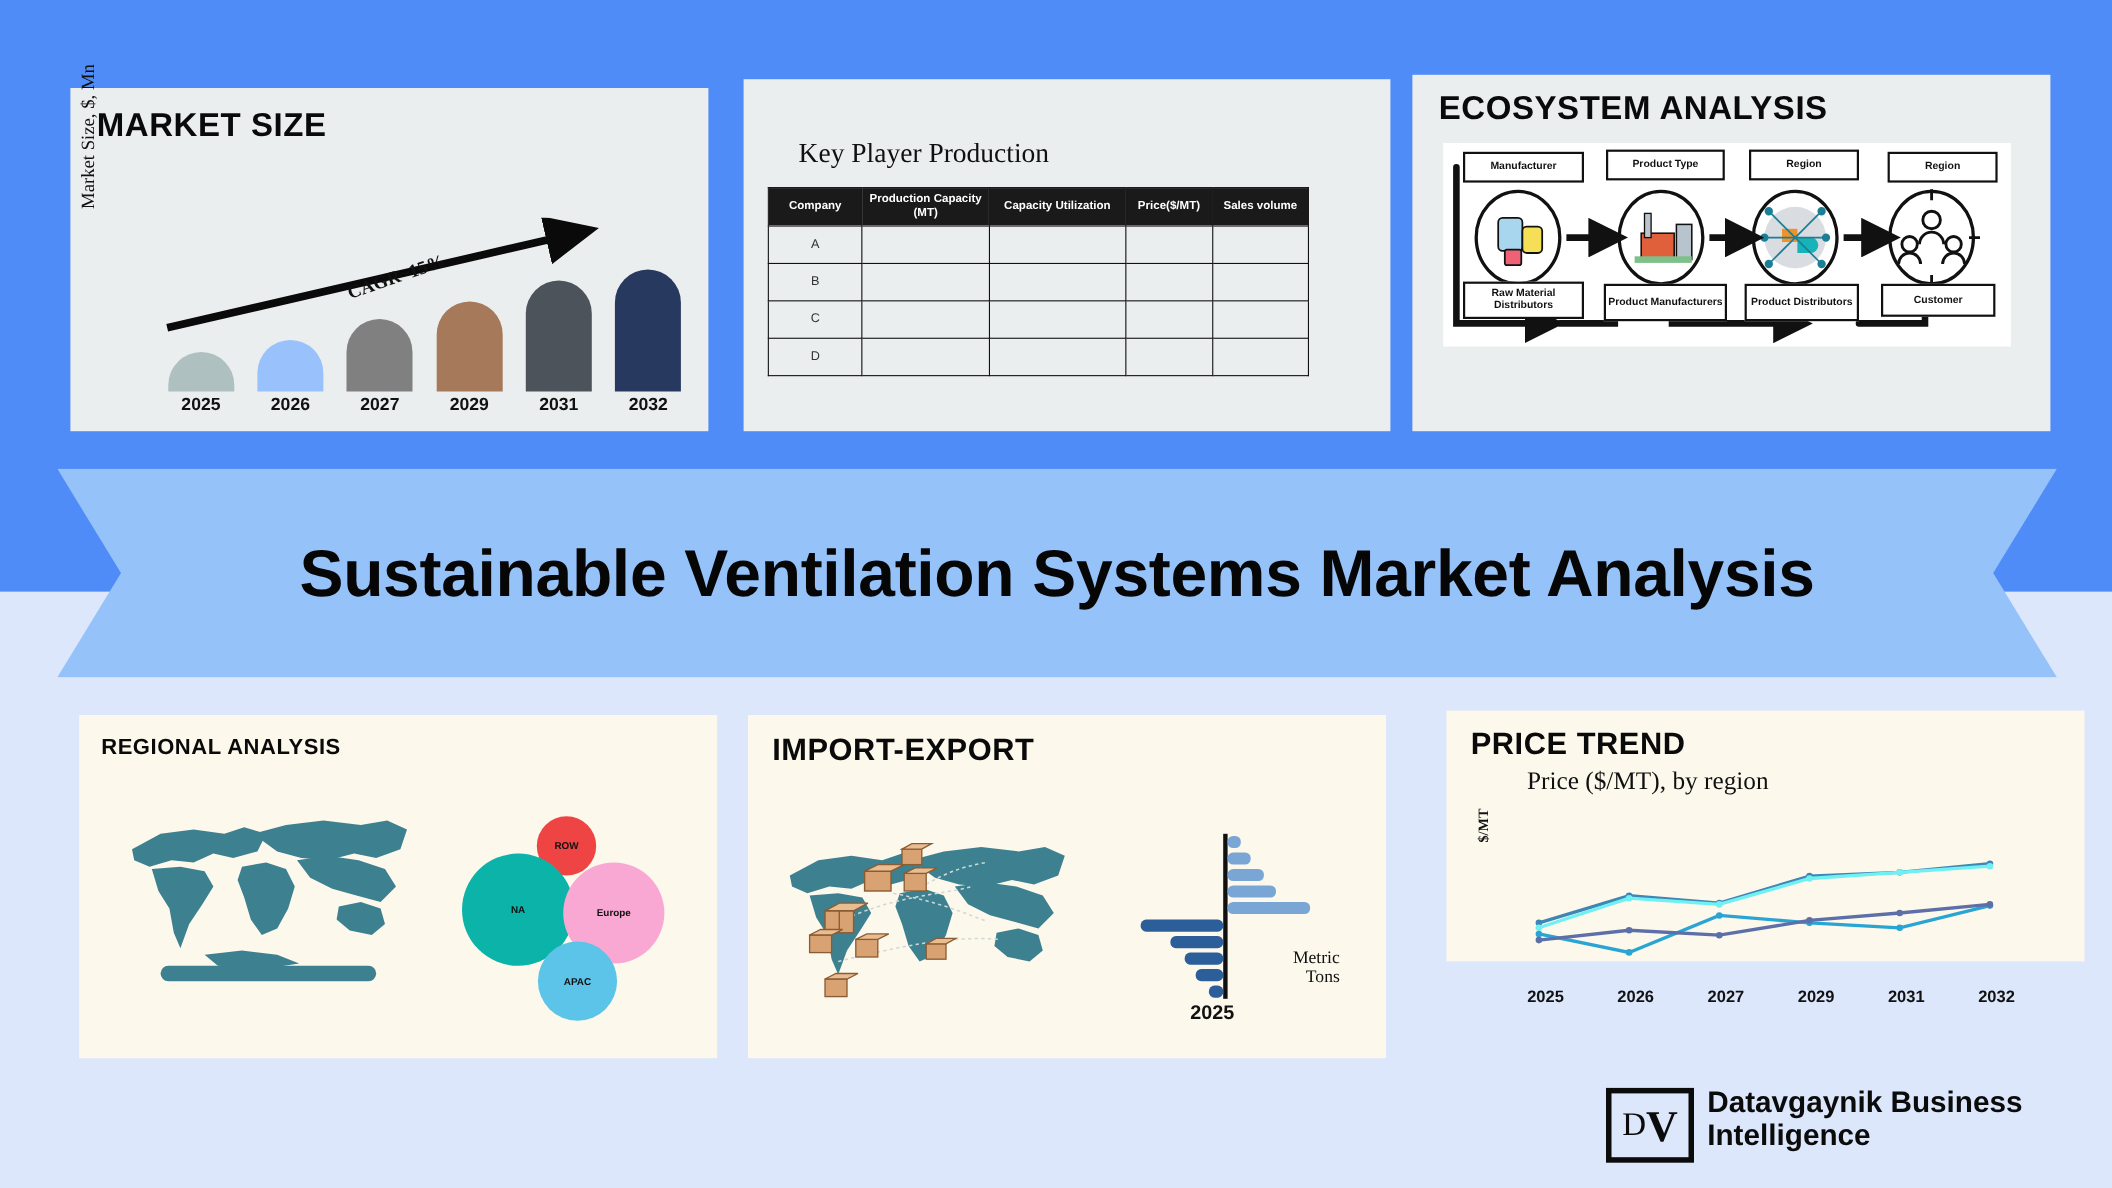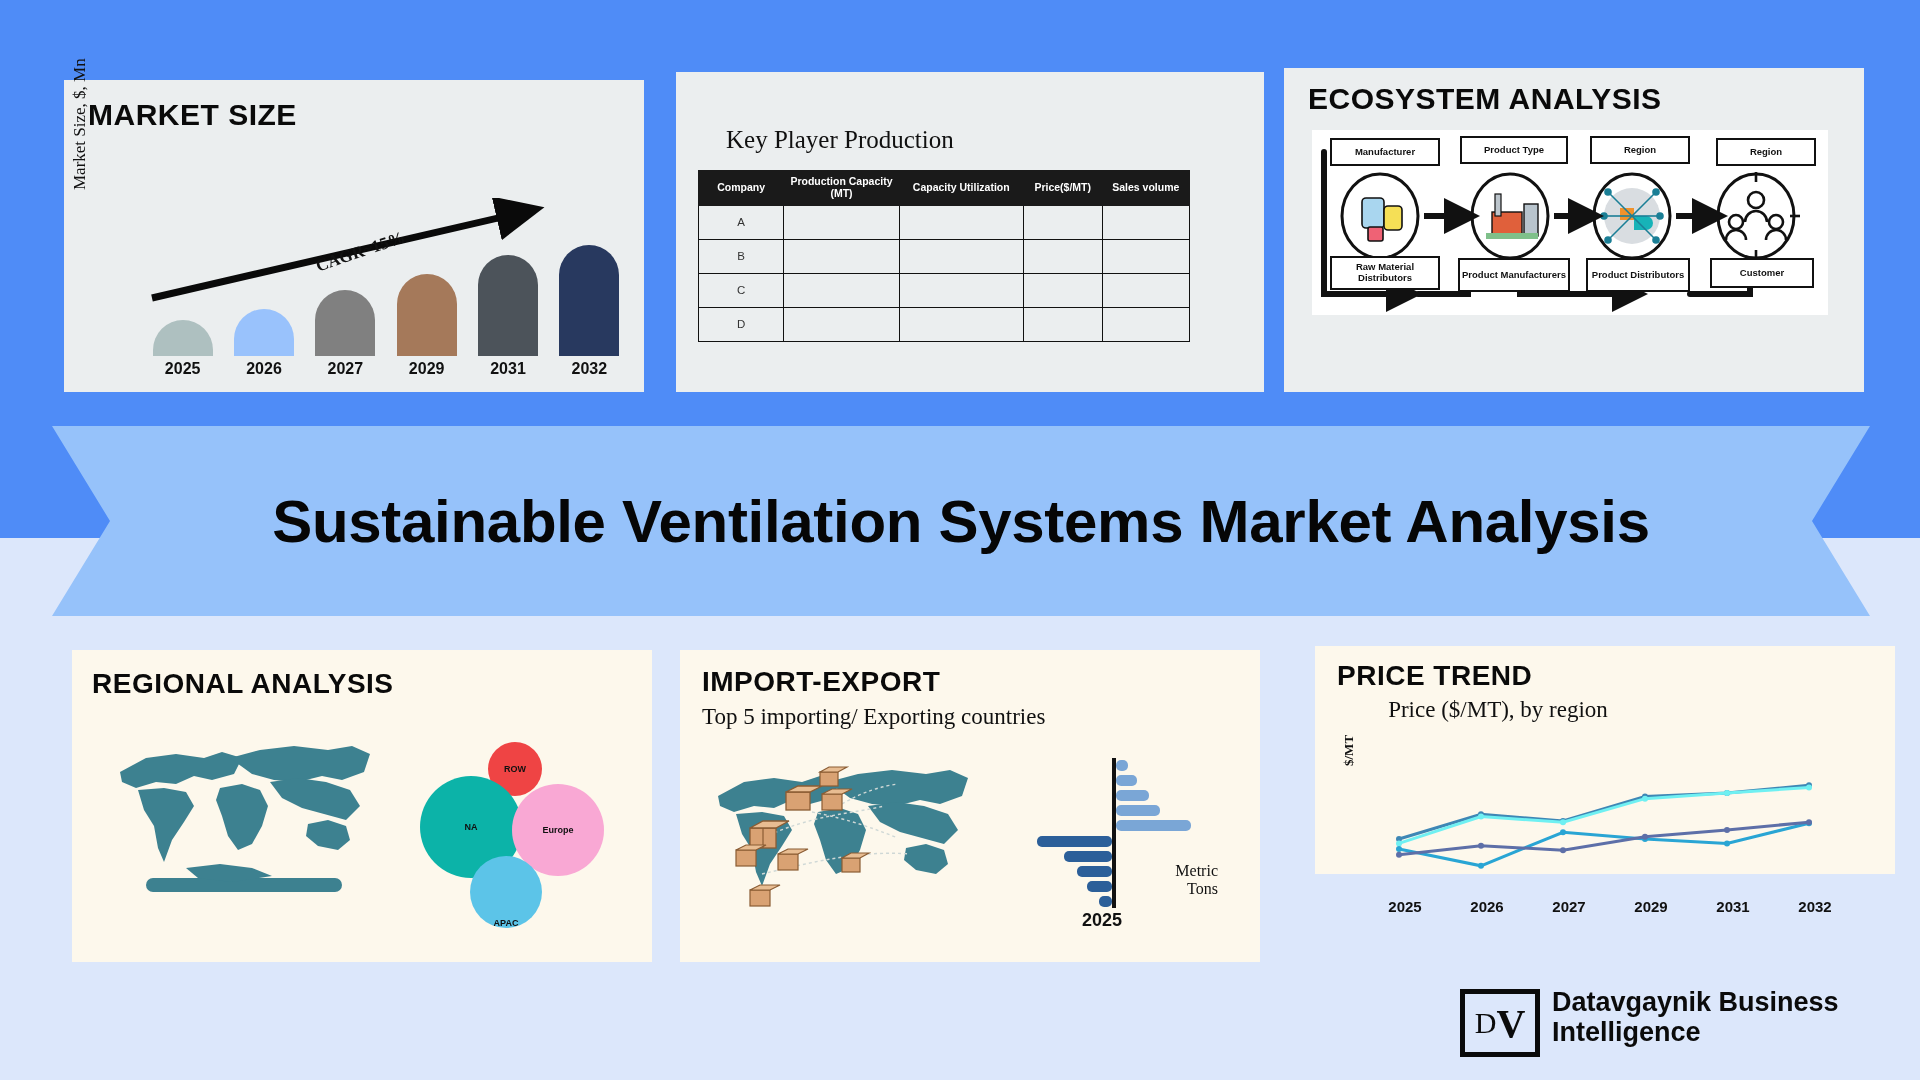--- a/index.html
+++ b/index.html
@@ -77,21 +77,21 @@
   }
   #banner .banner-title{
     position:absolute;left:0;top:0;width:1818px;height:190px;
     display:flex;align-items:center;justify-content:center;
     font-size:60px;font-weight:bold;color:#060606;letter-spacing:-.3px;
     white-space:nowrap;
   }
 
   
   #regional{left:72px;top:650px;width:580px;height:312px;}
-  #regional .panel-title{position:absolute;left:20px;top:18px;font-size:28px;}
+  #regional .panel-title{position:absolute;left:20px;top:18px;font-size:20px;}
   .bubble{
     position:absolute;border-radius:50%;display:flex;align-items:center;justify-content:center;
     font-size:9px;font-weight:bold;color:#111;
   }
 
   
   #importexport{left:680px;top:650px;width:580px;height:312px;}
   #importexport .panel-title{position:absolute;left:22px;top:16px;font-size:28px;}
   #importexport .panel-sub{position:absolute;left:22px;top:54px;font-size:23px;}
   .tornado{position:absolute;left:348px;top:108px;width:190px;height:180px;text-align:right;}
@@ -304,28 +304,27 @@
   </svg>
   <div class="bubble" style="left: 416px; top: 92px; width: 54px; height: 54px; background: #ef4444;">
     <span>ROW</span>
   </div>
   <div class="bubble" style="left: 348px; top: 126px; width: 102px; height: 102px; background: rgb(12, 179, 168);">
     <span>NA</span>
   </div>
   <div class="bubble" style="left: 440px; top: 134px; width: 92px; height: 92px; background: #f9a8d4;">
     <span>Europe</span>
   </div>
-  <div class="bubble" style="left: 398px; top: 206px; width: 72px; height: 72px; background: rgb(92, 196, 232); align-items: flex-end;">
+  <div class="bubble" style="left: 417px; top: 206px; width: 72px; height: 72px; background: rgb(92, 196, 232);">
     <span>APAC</span>
   </div>
 </div>
 
 <div class="panel panel-bottom" id="importexport">
   <div class="panel-title">IMPORT-EXPORT</div>
-  <div class="panel-sub">Top 5 importing/ Exporting countries</div>
   <svg width="300" height="180" viewBox="0 0 300 180" style="position:absolute;left:22px;top:104px;">
     <g fill="#3d8190">
       <path d="M16,42 L42,28 L72,24 L100,28 L118,22 L138,28 L130,44 L108,50 L90,46 L72,54 L52,52 L32,58 L18,52 Z"></path>
       <path d="M34,60 L60,58 L82,62 L90,76 L80,92 L68,110 L60,132 L54,118 L50,96 L40,80 Z"></path>
       <path d="M116,58 L138,54 L156,60 L164,76 L158,96 L148,114 L134,120 L124,106 L118,86 L112,70 Z"></path>
       <path d="M126,28 L156,20 L190,16 L224,20 L248,16 L266,24 L260,42 L238,50 L218,46 L194,52 L170,50 L148,44 Z"></path>
       <path d="M166,52 L194,48 L222,52 L246,60 L256,76 L242,90 L220,84 L198,78 L178,68 Z"></path>
       <path d="M204,94 L224,90 L242,96 L246,110 L234,120 L214,116 L202,106 Z"></path>
     </g>
     <g stroke="#cfd8d6" stroke-width="1.4" stroke-dasharray="3,3" fill="none">

